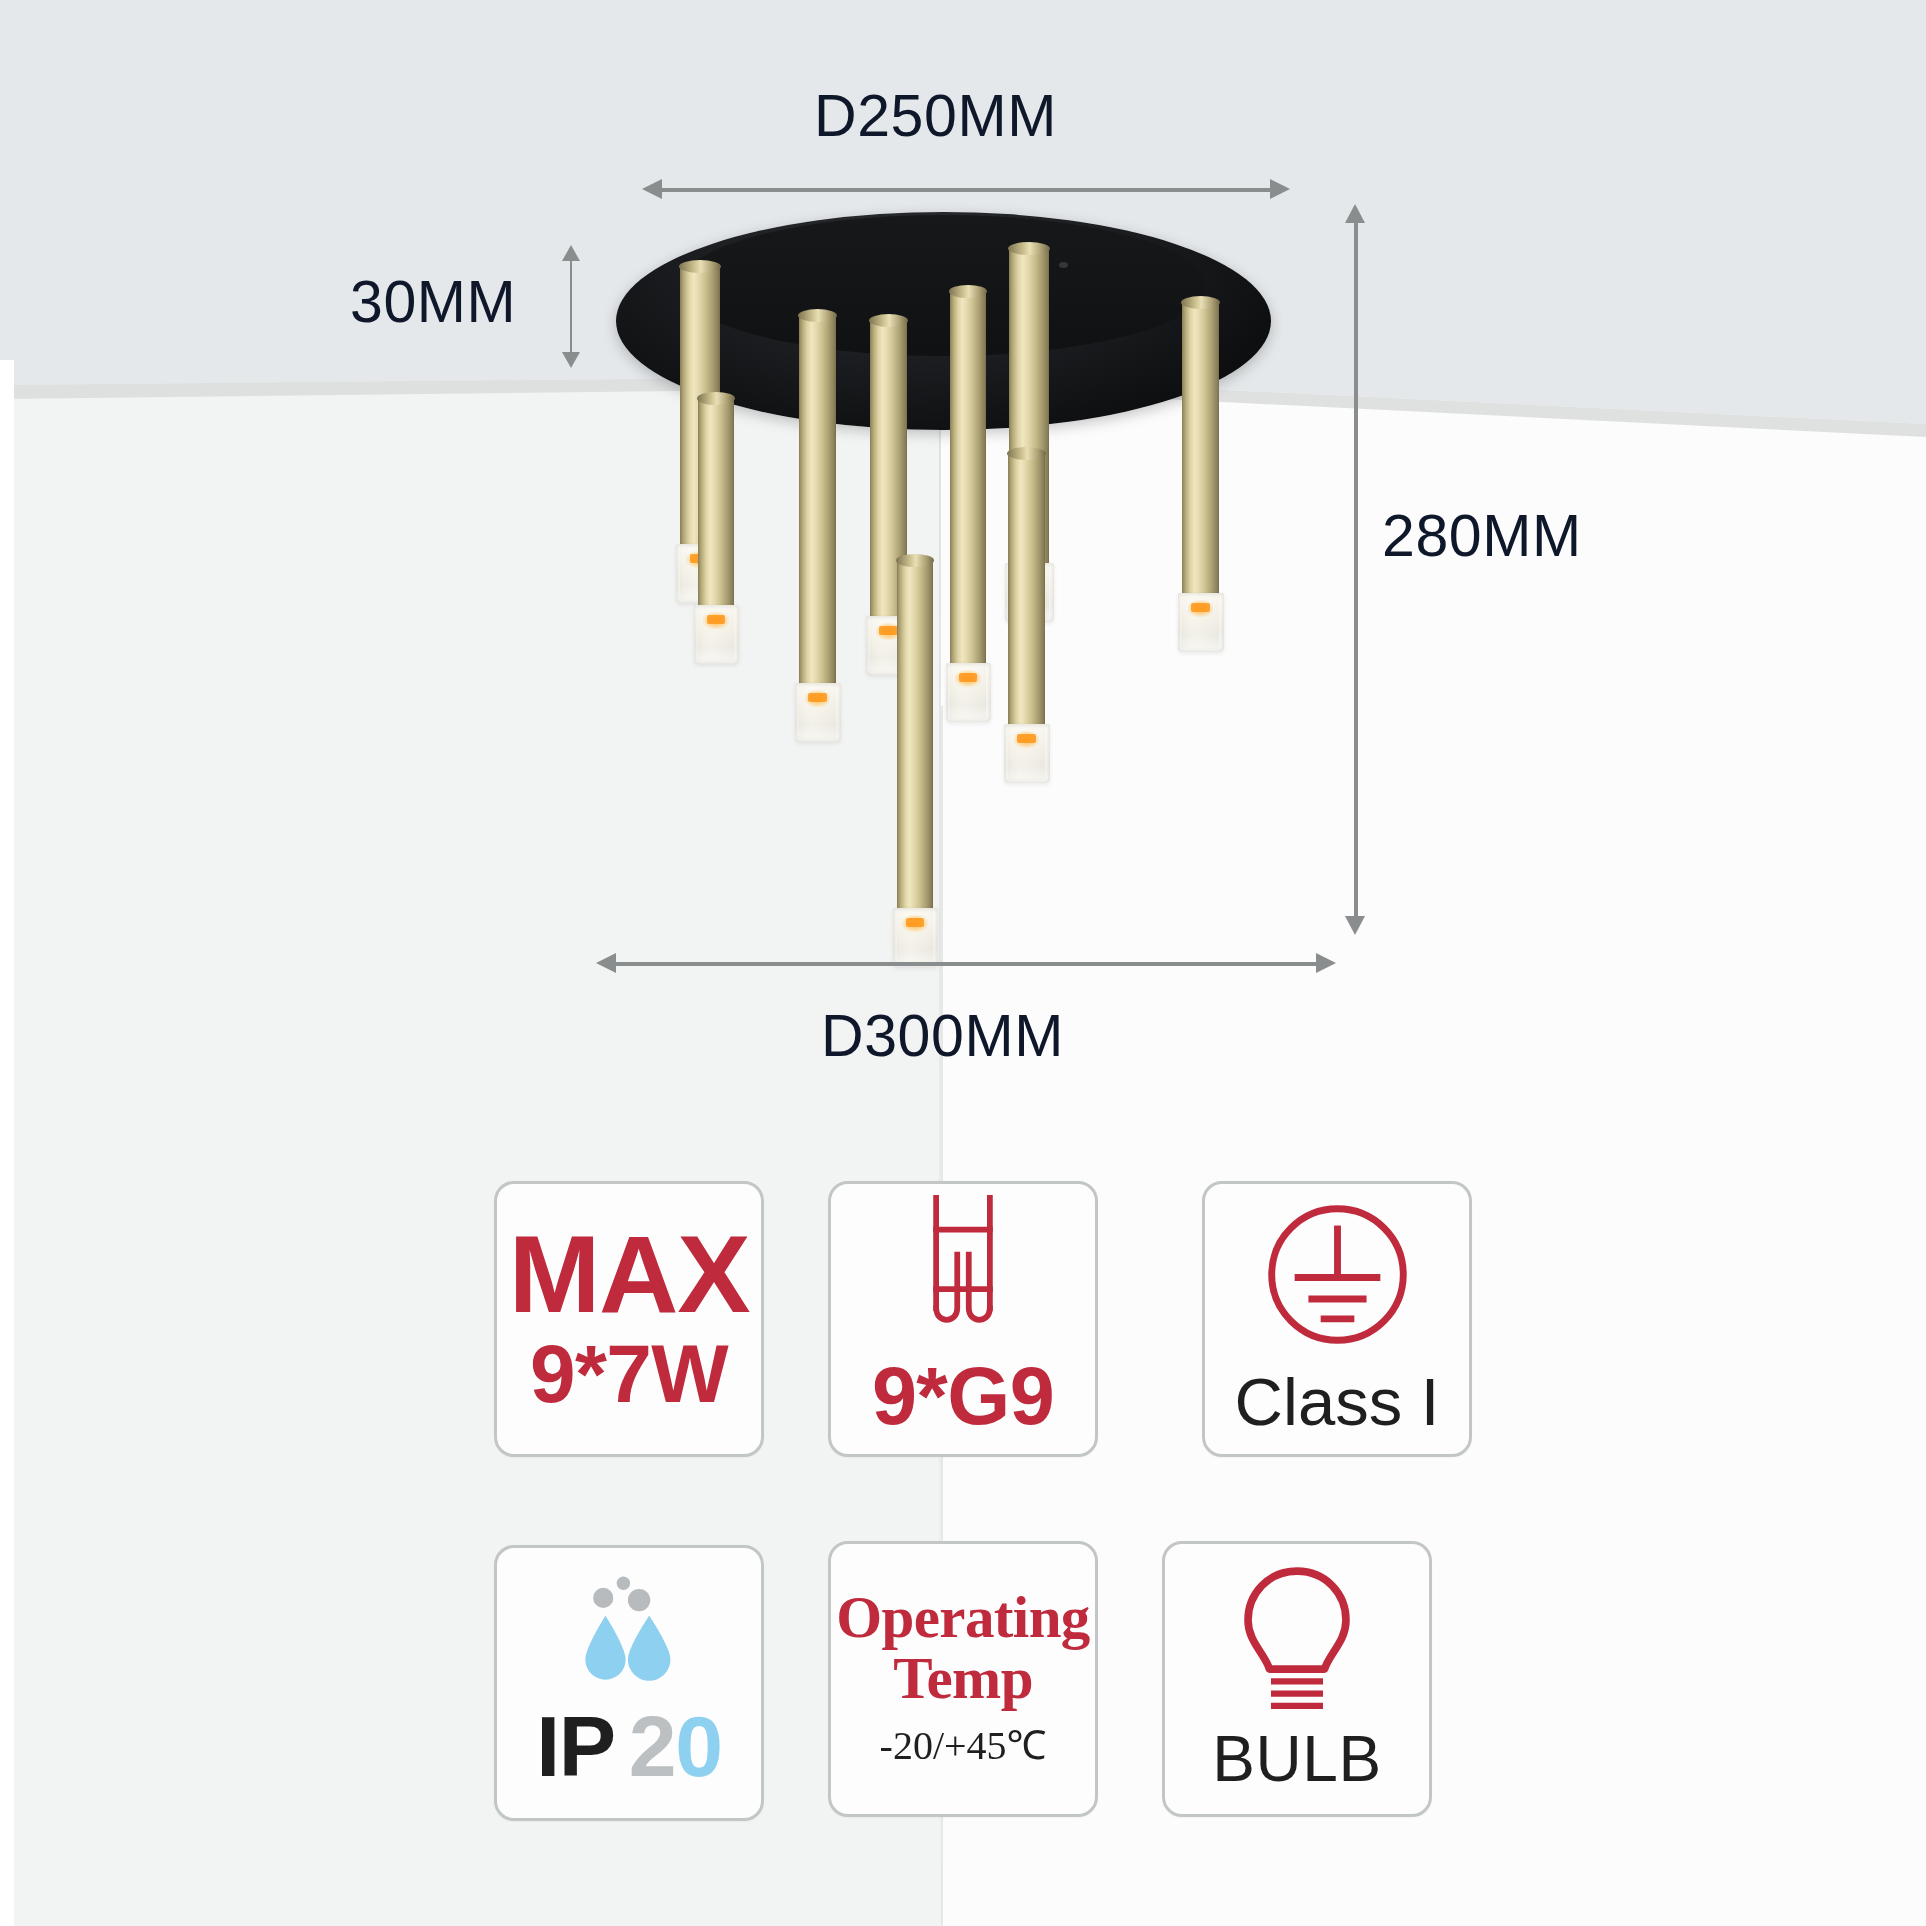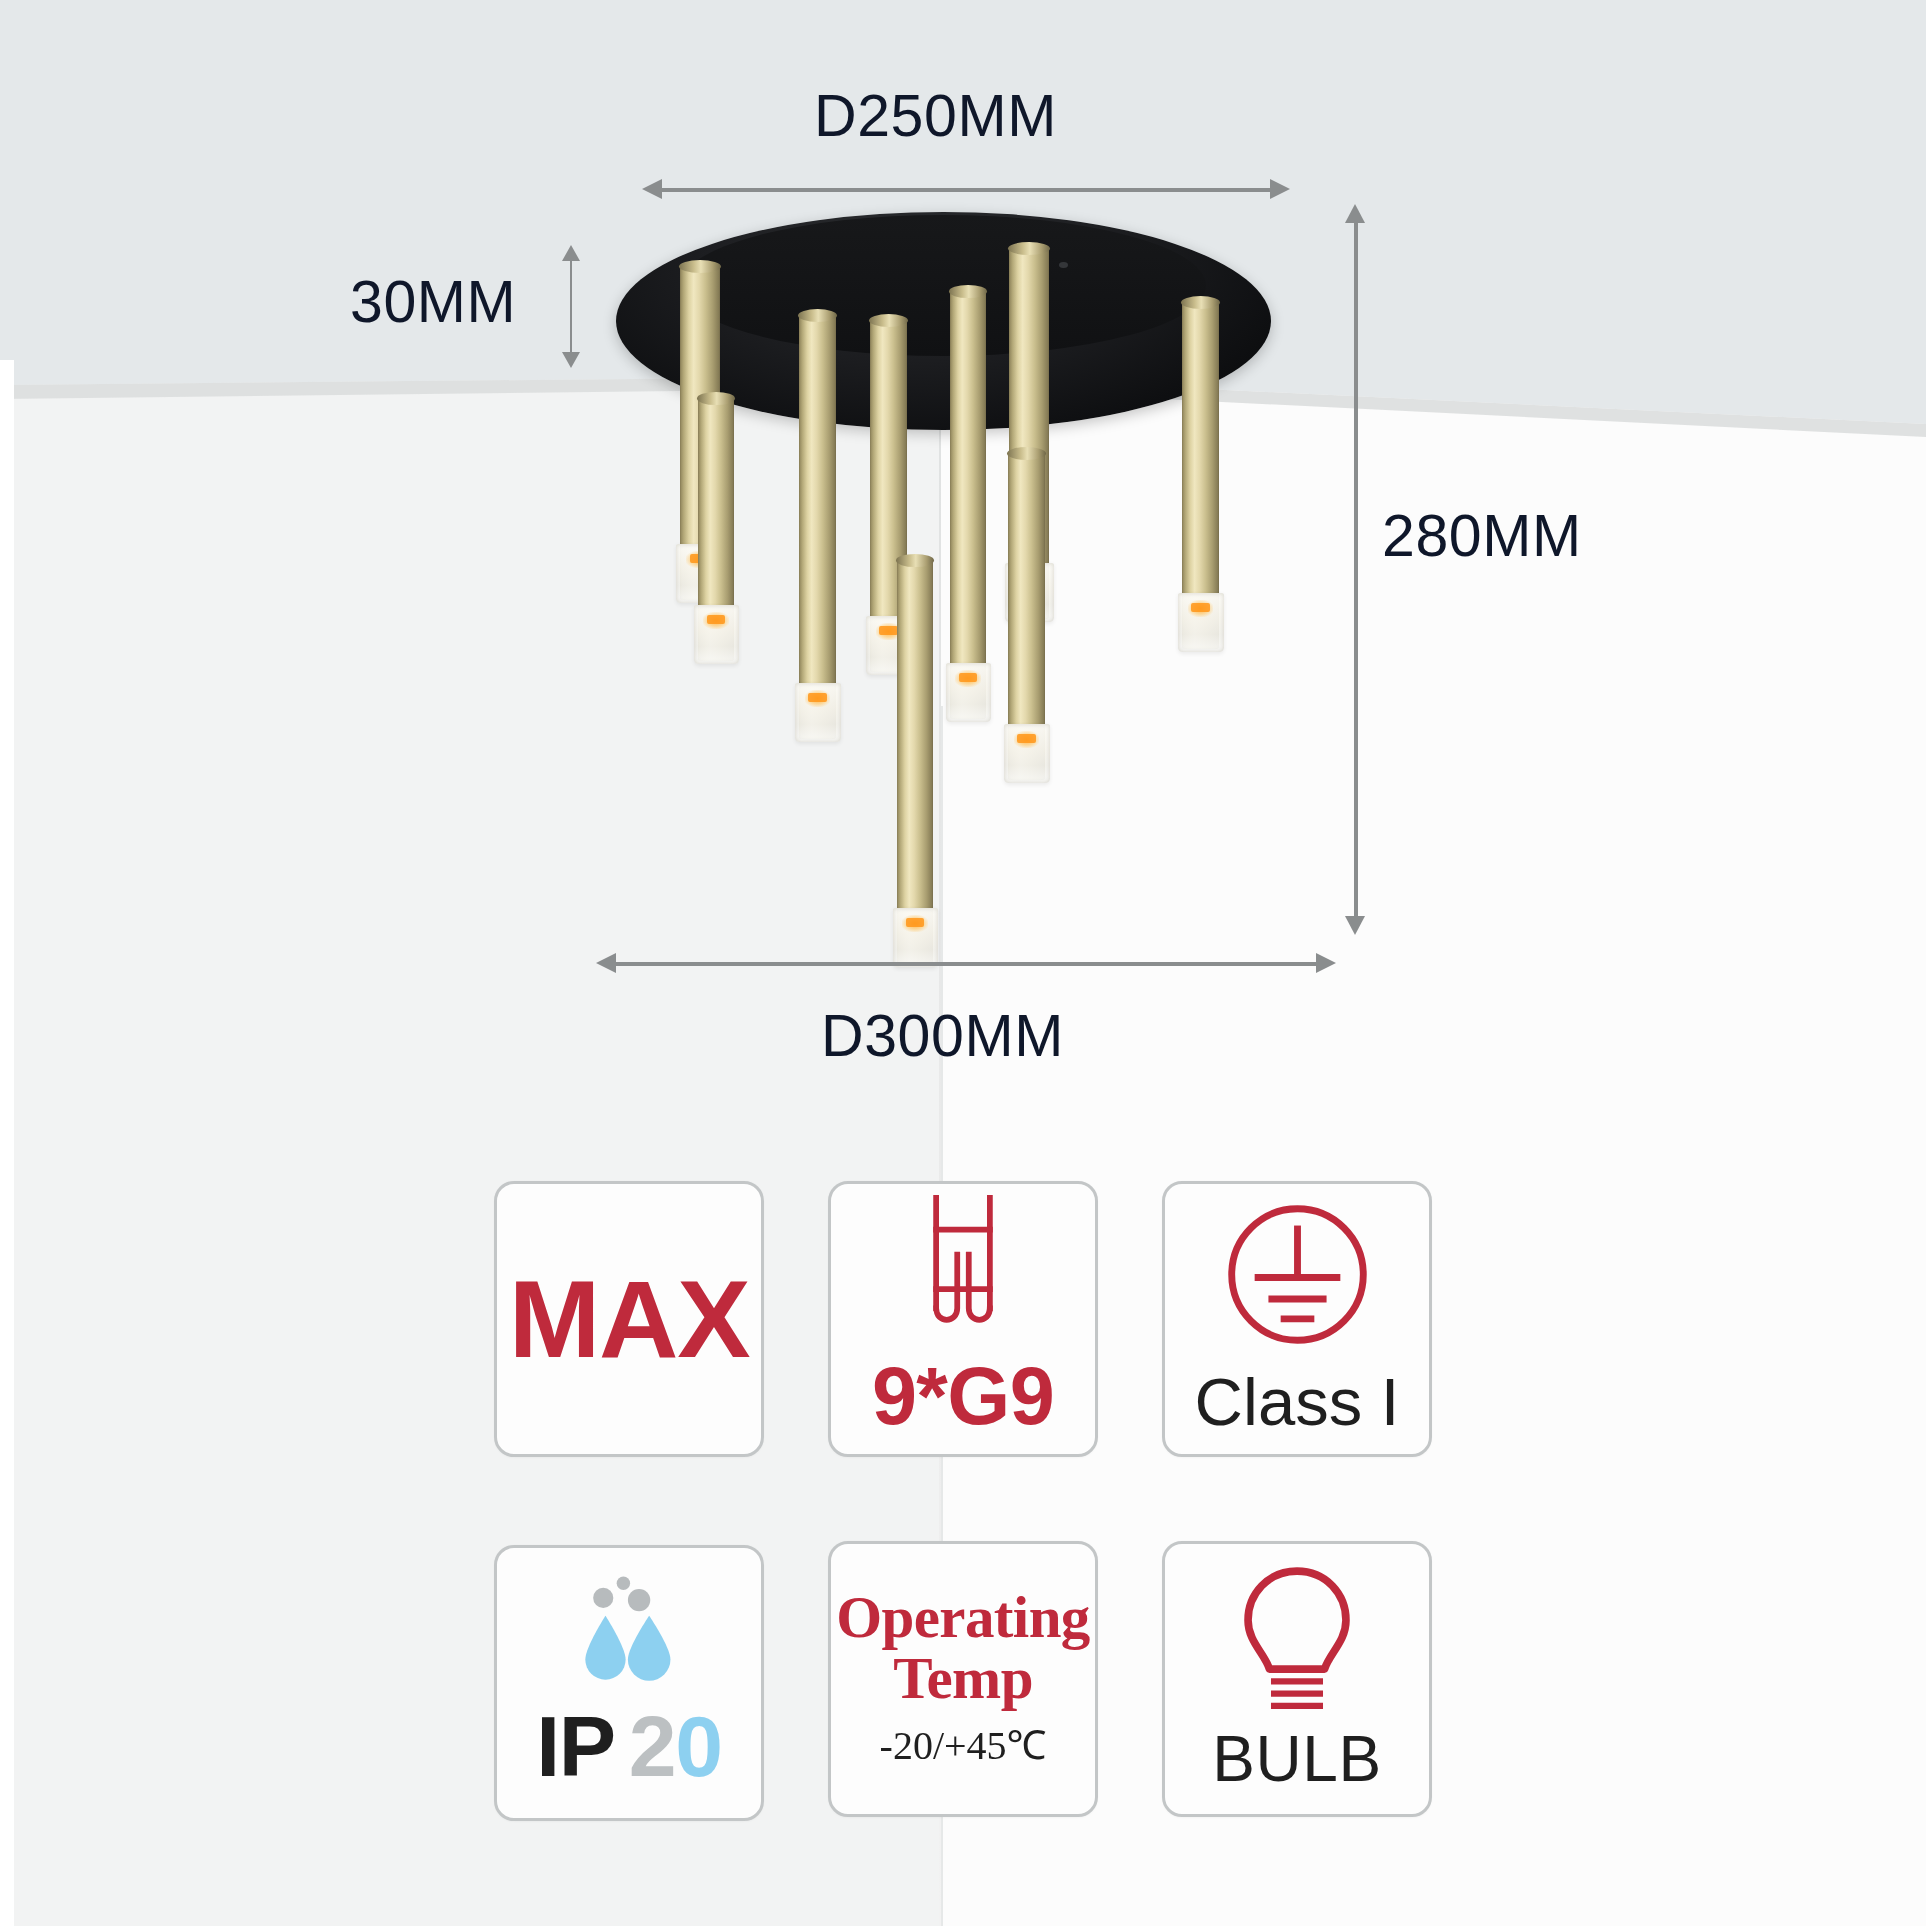--- a/index.html
+++ b/index.html
@@ -262,39 +262,40 @@
     <div class="head l"></div>
       <div class="shaft"></div>
       <div class="head r"></div>
   </div>
   <div class="dim-label" style="left:821px;top:1002px;font-size:59px;">D300MM</div>
 
   <div class="cards">
 
     <div class="card" style="left:0;top:0;">
       <div class="max-main red">MAX</div>
+      <div class="max-sub red">9*7W</div>
     </div>
 
     <div class="card" style="left:334px;top:0;">
       <span>
         <svg width="96" height="144" viewBox="0 0 100 150">
           <g fill="none" stroke="#bf2a3c" stroke-width="6" stroke-linecap="square">
             <path d="M22 3 L22 118"></path>
             <path d="M78 3 L78 118"></path>
             <path d="M22 36 L78 36"></path>
             <path d="M22 98 L78 98"></path>
             <path d="M22 118 C22 134 44 134 44 118 L44 62"></path>
             <path d="M78 118 C78 134 56 134 56 118 L56 62"></path>
           </g>
         </svg>
       </span>
       <div class="g9-txt red">9*G9</div>
     </div>
 
-    <div class="card" style="left:668px;top:0;">
+    <div class="card" style="left:708px;top:0;">
       <span>
         <svg width="153" height="153" viewBox="0 0 100 100">
           <circle cx="50" cy="50" r="43" fill="none" stroke="#bf2a3c" stroke-width="4.5"></circle>
           <g stroke="#bf2a3c" stroke-width="4.5" stroke-linecap="butt">
             <path d="M50 18 L50 52"></path>
             <path d="M22 52 L78 52"></path>
             <path d="M31 66 L69 66"></path>
             <path d="M39 79 L61 79"></path>
           </g>
         </svg>

